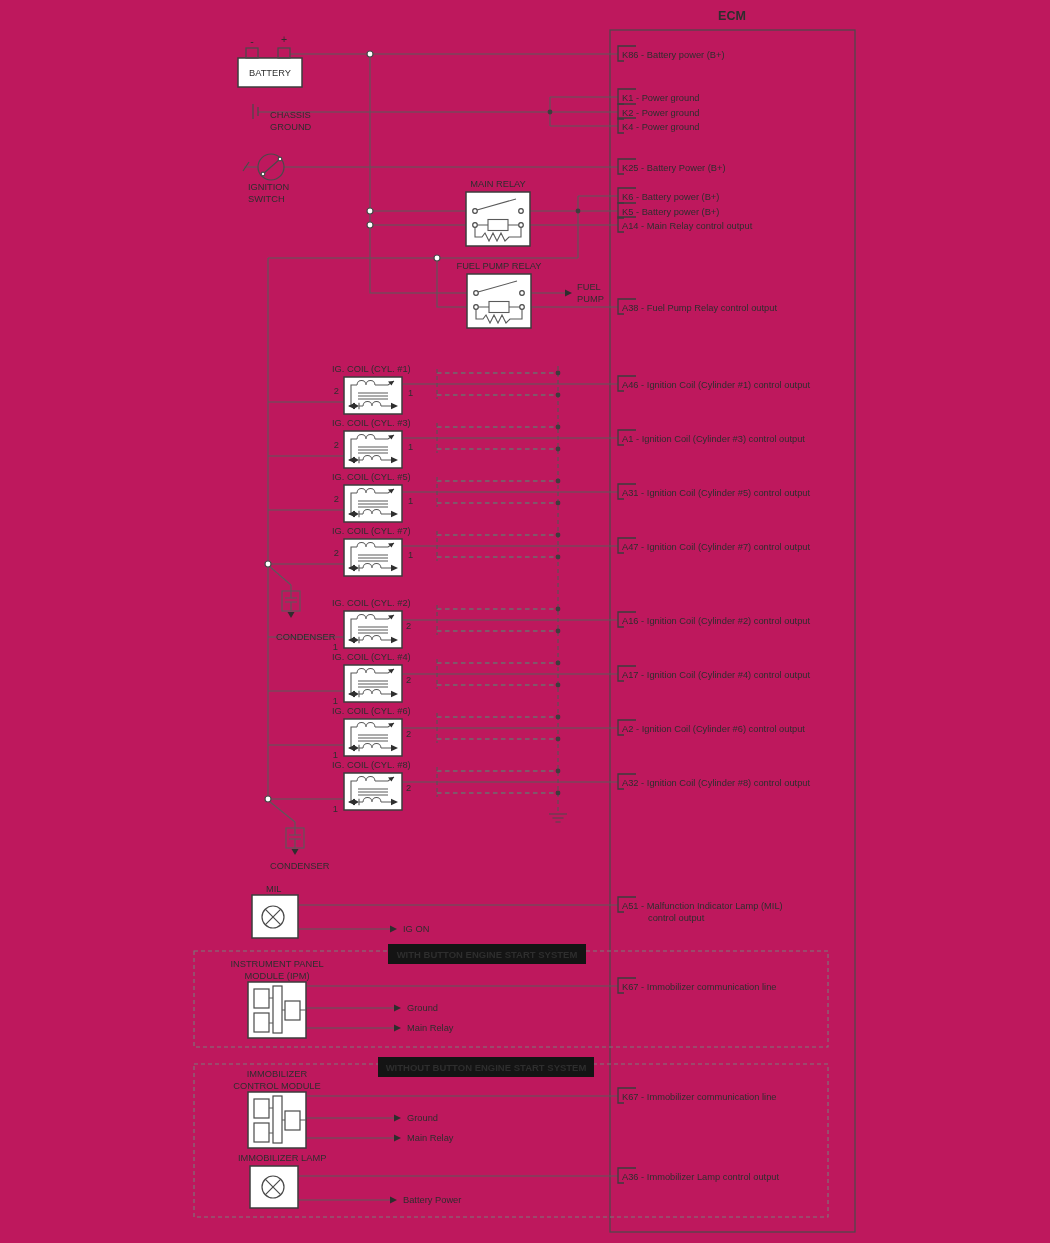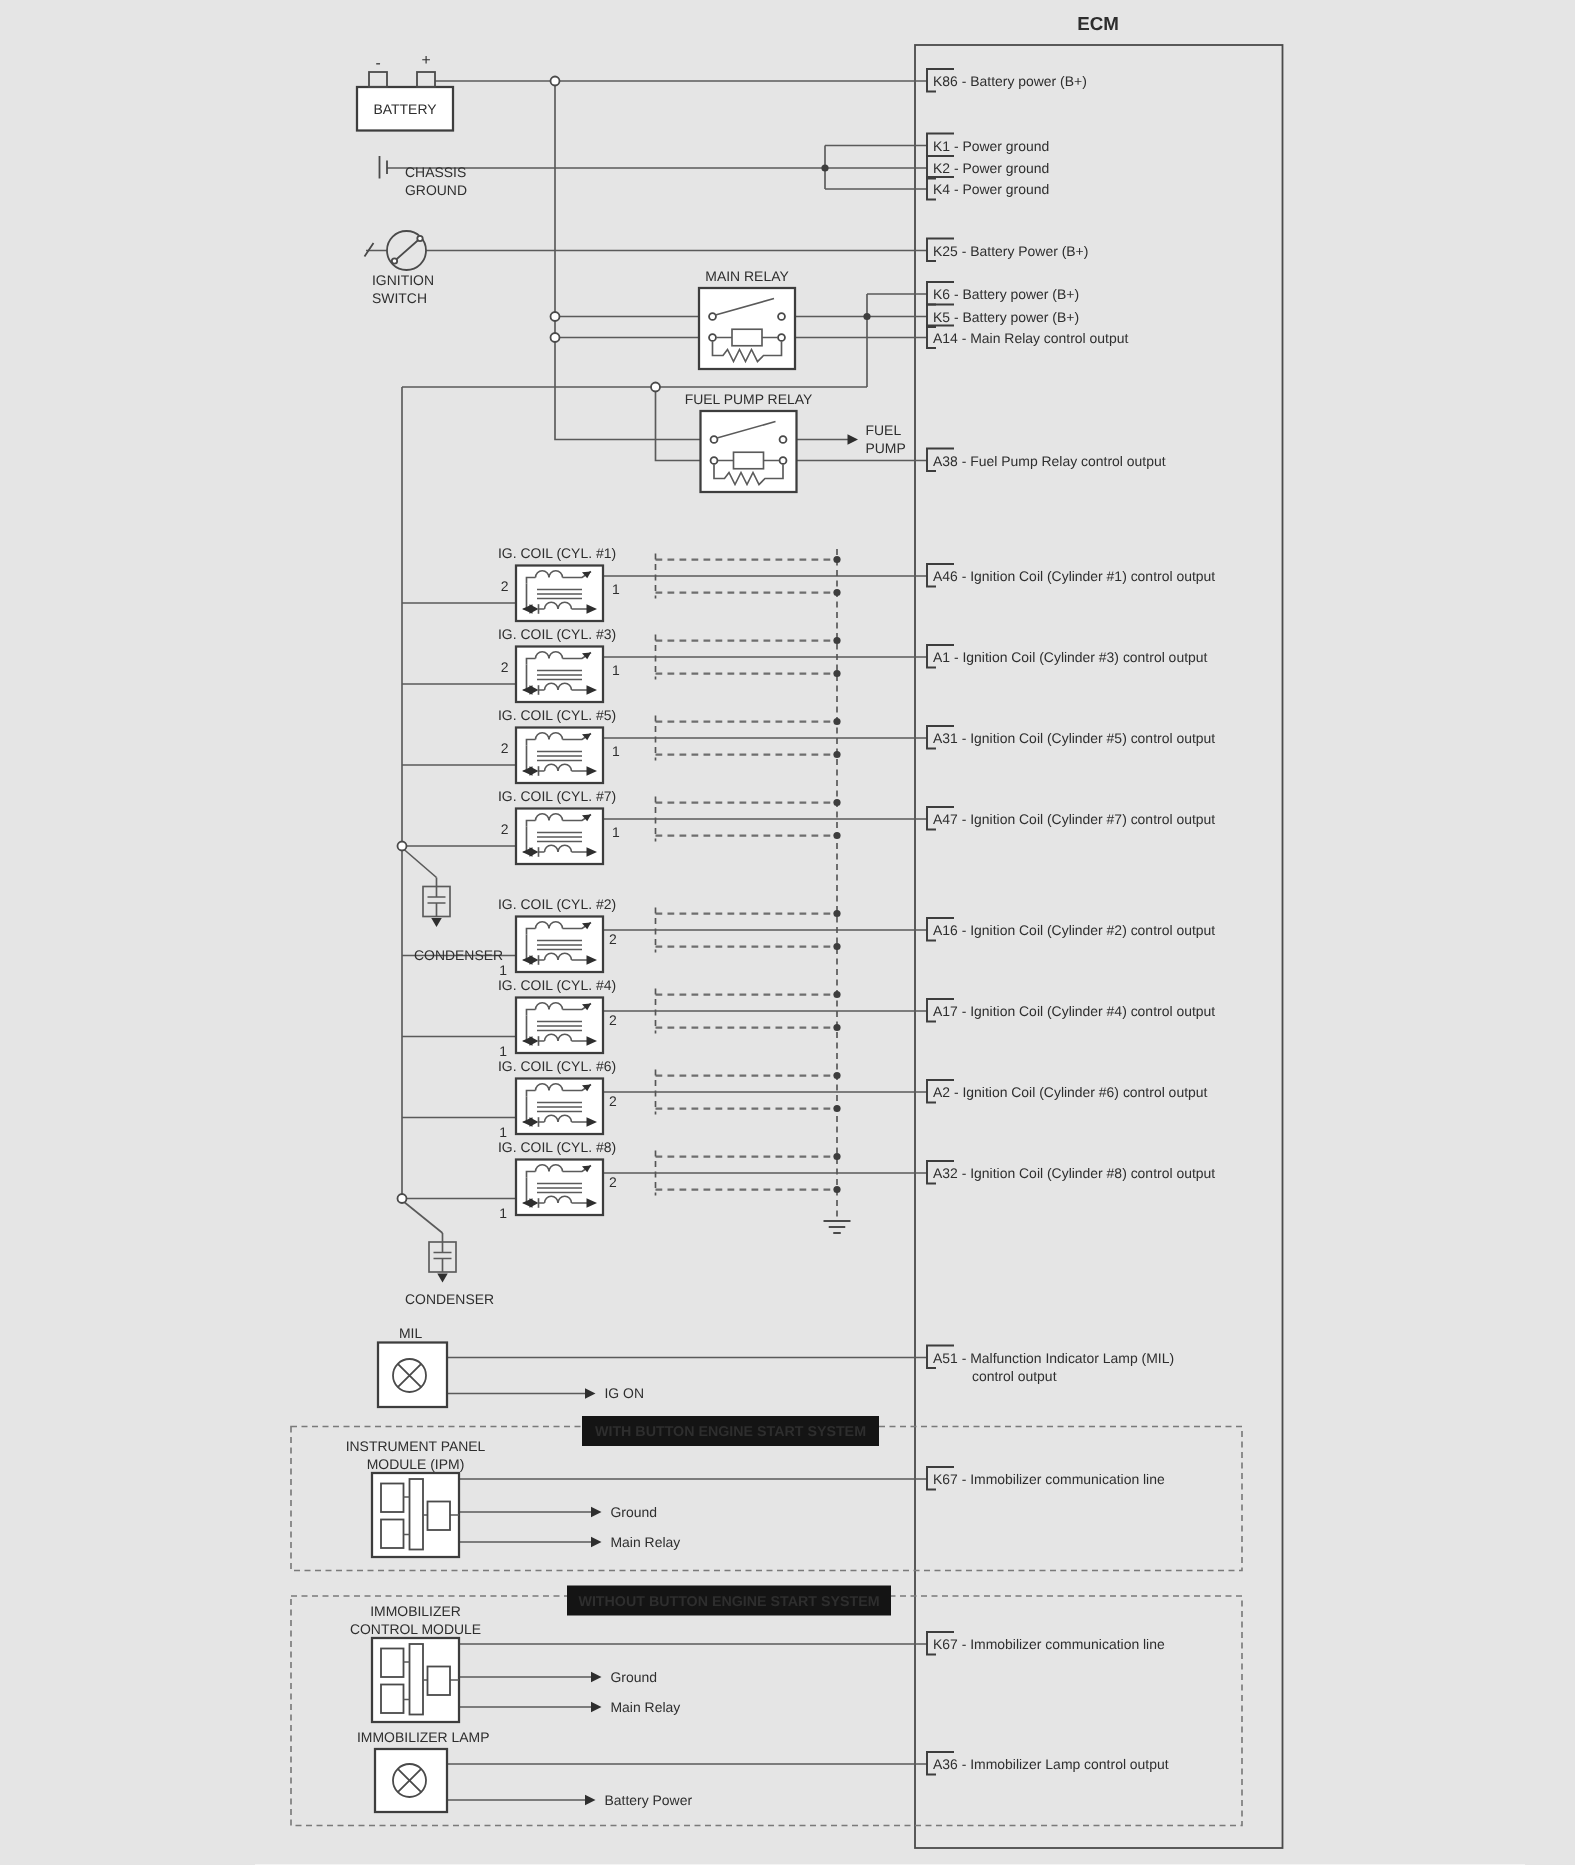--- a/index.html
+++ b/index.html
@@ -1,16 +1,16 @@
 <!DOCTYPE html>
 <html><head>
 <meta charset="utf-8">
 <style>
   html,body { margin:0; padding:0; background:#ffffff; }
-  .stage { width:1050px; height:1243px; position:relative; background:#e5e5e5;
+  .stage { width:1050px; height:1243px; position:relative; background:#be185d;
            font-family:"Liberation Sans", sans-serif; }
   svg text { font-family:"Liberation Sans", sans-serif; fill:#2e2e2e; font-size:9.3px; }
   .w   { stroke:#5a5a5a; stroke-width:1.1; fill:none; }
   .w2  { stroke:#4a4a4a; stroke-width:1.2; fill:none; }
   .box  { stroke:#4a4a4a; stroke-width:1.2; fill:none; }
   .box2 { stroke:#3d3d3d; stroke-width:1.5; fill:#ffffff; }
   .pinb { stroke:#3d3d3d; stroke-width:1.3; fill:none; }
   .wd  { stroke:#6e6e6e; stroke-width:1.5; stroke-dasharray:4.5 3.5; fill:none; }
   .wdv { stroke:#555555; stroke-width:1.1; stroke-dasharray:4 3; fill:none; }
   .dbx { stroke:#7a7a7a; stroke-width:1.1; stroke-dasharray:4 3; fill:none; }

